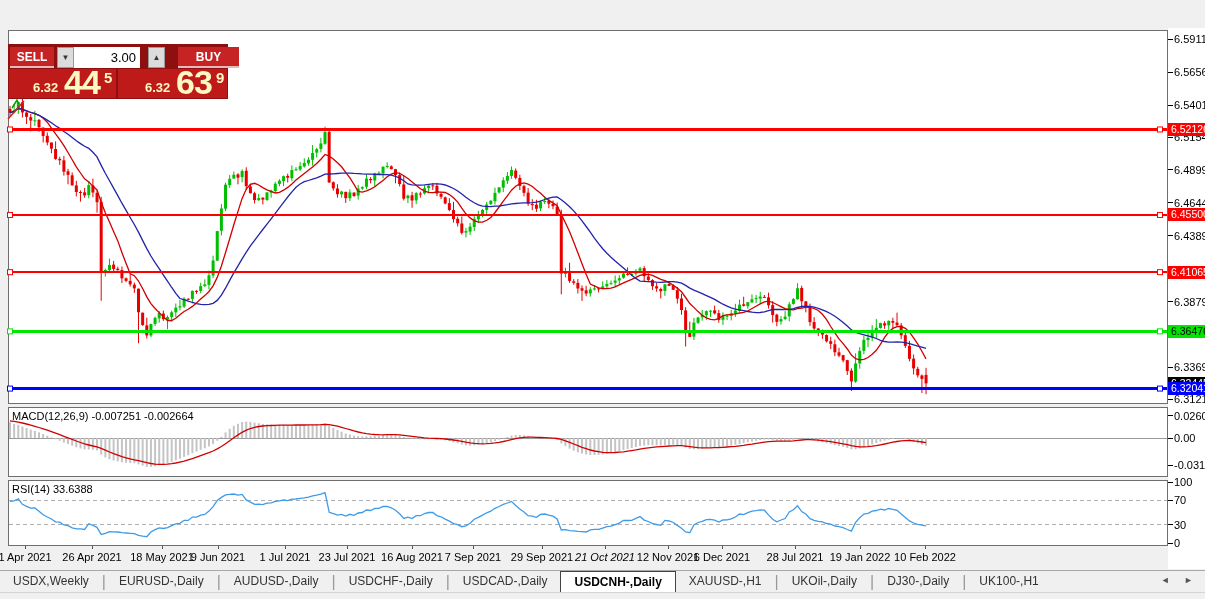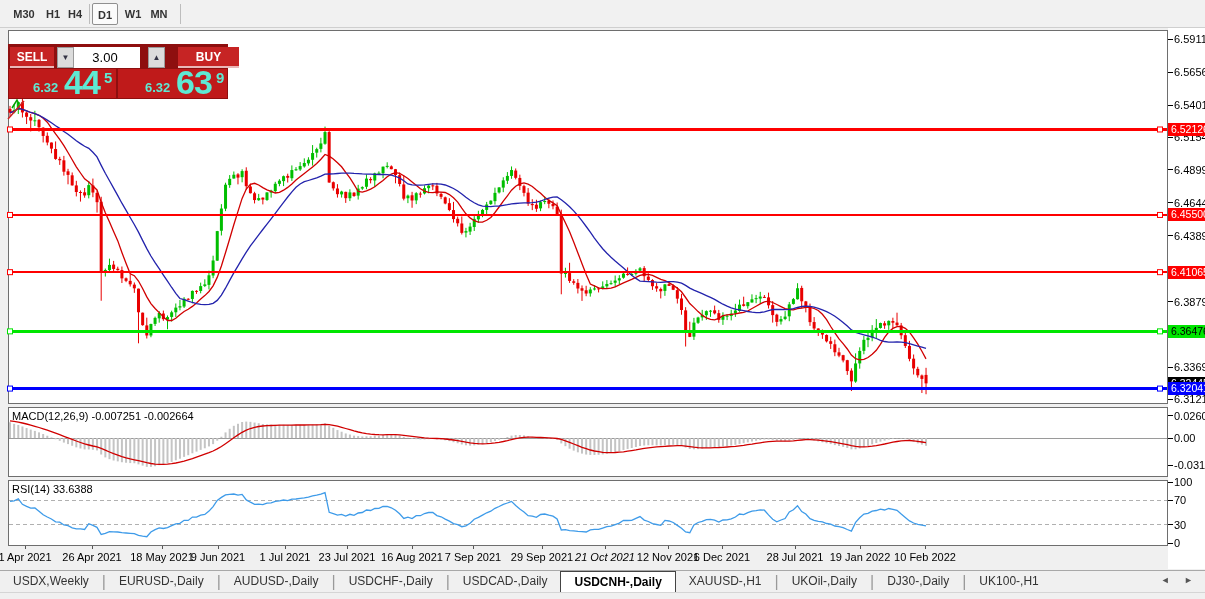--- a/index.html
+++ b/index.html
@@ -37,24 +37,24 @@
   
   #trade { position:absolute; left:8px; top:44px; width:220px; height:55px; background:#8e0f0f; }
   .tradebtn { position:absolute; top:3px; height:21px; background:#c62424; color:#fff;
     font-size:12px; font-weight:bold; text-align:center; line-height:21px;
     border-bottom:2px solid #e9b8b8; cursor:pointer; }
   #sell-btn { left:2px; width:44px; }
   #buy-btn  { left:170px; width:61px; }
   #vol-down { position:absolute; left:49px; top:3px; width:17px; height:21px; background:#dcdcdc;
     border:1px solid #9a9a9a; font-size:8px; color:#334; text-align:center; line-height:19px; cursor:pointer; }
   #vol-box  { position:absolute; left:66px; top:3px; width:66px; height:21px; background:#fff;
-    font-size:13px; color:#000; text-align:center; line-height:21px; padding-right:4px; }
+    font-size:13px; color:#000; text-align:right; line-height:21px; padding-right:4px; }
   #vol-up   { position:absolute; left:140px; top:3px; width:17px; height:21px; background:#dcdcdc;
     border:1px solid #9a9a9a; font-size:8px; color:#334; text-align:center; line-height:19px; cursor:pointer; }
-  .bigquote { position:absolute; top:25px; height:29px; background:#bf1a1a; color:#5eead4; }
+  .bigquote { position:absolute; top:25px; height:29px; background:#bf1a1a; color:#fef9c3; }
   #sell-quote { left:1px; width:107px; }
   #buy-quote  { left:110px; width:109px; }
   .bq-small { position:absolute; bottom:3px; font-size:13px; font-weight:bold; }
   .bq-big   { position:absolute; top:-6px; font-size:34px; font-weight:bold; letter-spacing:-1px; }
   .bq-sup   { position:absolute; top:0px; font-size:15px; font-weight:bold; }
 
   
   #tabsbar { position:absolute; left:0; top:570px; width:1205px; height:22px;
     background:#f0f0f0; border-top:1px solid #a8a8a8; display:flex; align-items:stretch; }
   .tab { font-size:12px; color:#333; line-height:21px; padding:0 13px; white-space:nowrap; cursor:pointer; }
@@ -62,31 +62,20 @@
   .tabsep { color:#999; line-height:21px; }
   #tab-arrows { position:absolute; right:6px; top:575px; font-size:9px; color:#555; letter-spacing:6px; }
   #statusstrip { position:absolute; left:0; top:592px; width:1205px; height:7px; background:#f0f0f0;
     border-top:1px solid #d5d5d5; }
 </style>
 </head>
 <body>
 
 <div id="app">
 
-  <div id="toolbar">
-      <div class="tfbtn" style="left: -12px; width: 16px;">5</div>
-      <div class="tfbtn" style="left: 10px; width: 28px;">M30</div>
-      <div class="tfbtn" style="left: 42px; width: 22px;">H1</div>
-      <div class="tfbtn" style="left: 64px; width: 22px;">H4</div>
-      <div class="tfbtn active" style="left: 92px; width: 26px;">D1</div>
-      <div class="tfbtn" style="left: 120px; width: 26px;">W1</div>
-      <div class="tfbtn" style="left: 146px; width: 26px;">MN</div>
-      <div class="tbsep" style="left: 89px;"></div>
-      <div class="tbsep" style="left: 180px;"></div>
-    </div>
 
   <div class="panel" id="main-panel"></div>
   <div class="panel" id="macd-panel"></div>
   <div class="panel" id="rsi-panel"></div>
   <div id="axis-col"></div>
 
   <svg id="chart-svg" width="1205" height="599">
       <line x1="10" y1="105.87997267594587" x2="10" y2="116.59899749775833" stroke="#e80000" stroke-width="1"></line>
       <rect x="8.5" y="108.80685215524058" width="3" height="3.869958275382615" fill="#e80000"></rect>
       <line x1="14.145" y1="104.49681160978615" x2="14.145" y2="113.37864179106333" stroke="#00be00" stroke-width="1"></line>

